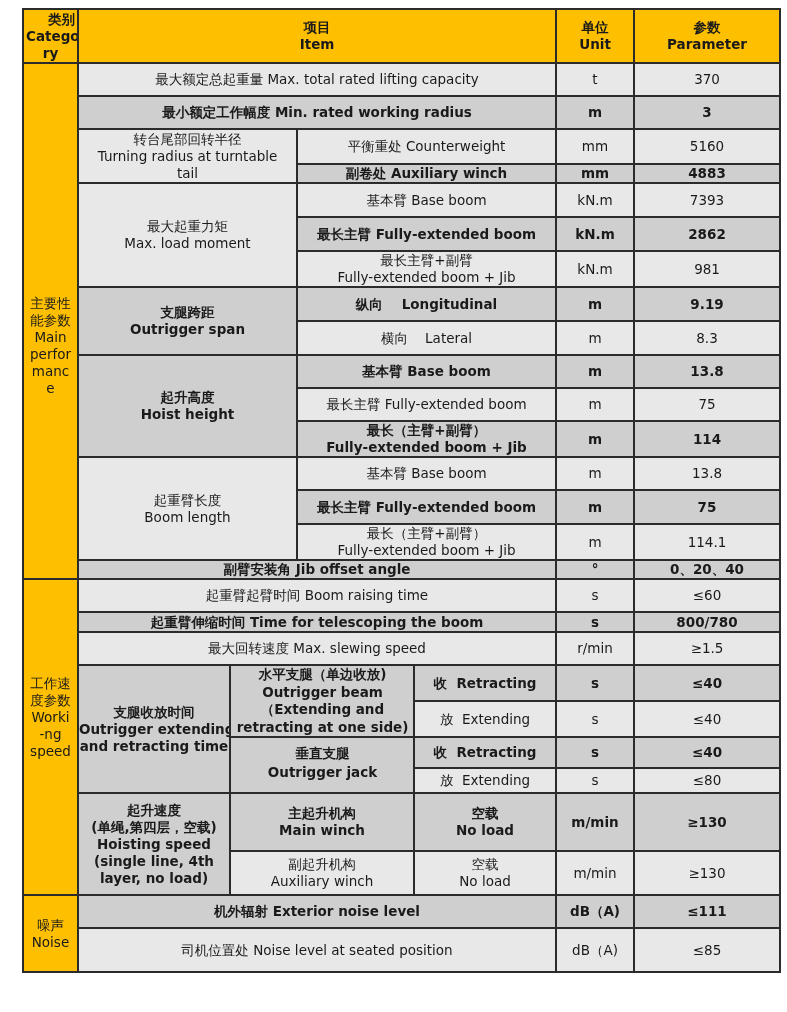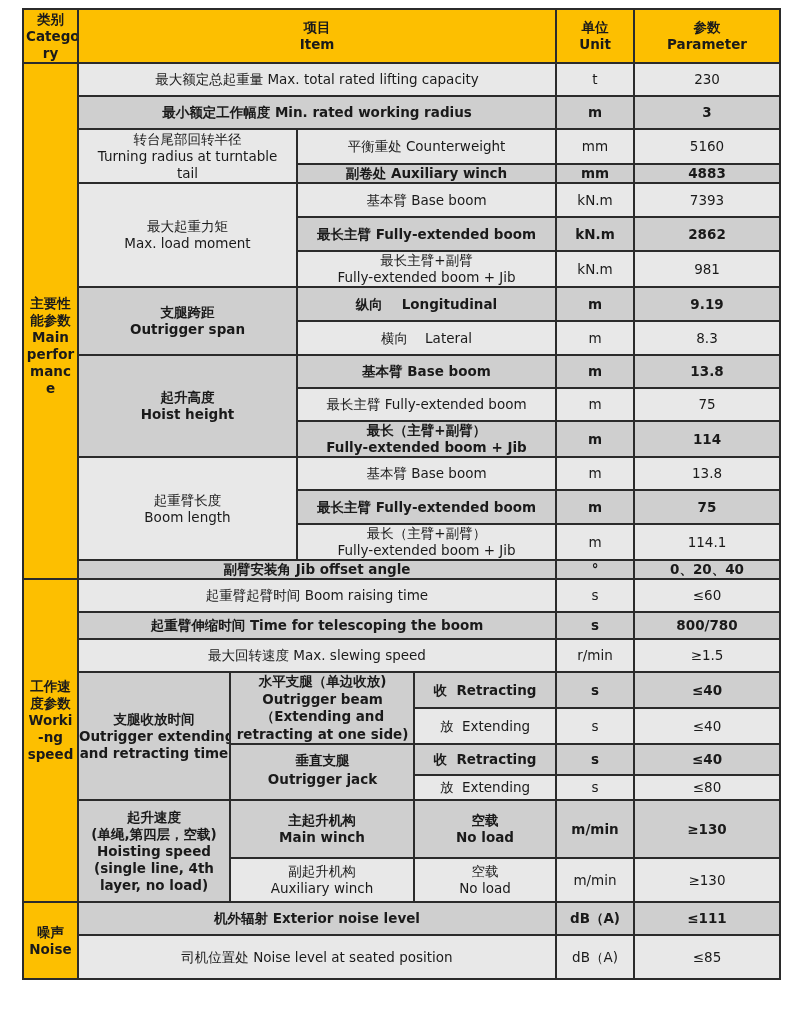--- a/index.html
+++ b/index.html
@@ -2,21 +2,21 @@
 <html><head>
 <meta charset="utf-8">
 <style>
   html, body { margin:0; padding:0; background:#ffffff; }
   body { width:787px; height:1012px; position:relative; overflow:hidden;
          font-family:"DejaVu Sans", "Liberation Sans", sans-serif; color:#1a1a1a; }
   table.spec { position:absolute; left:22px; top:8px; border-collapse:collapse; table-layout:fixed; width:757px; }
   table.spec td { border:2px solid #2b2b2b; padding:0 2px; text-align:center; vertical-align:middle;
                   font-size:13.5px; line-height:17px; overflow:hidden; }
   td.hdr { background:#fdbf00; font-weight:bold; font-size:13.5px; line-height:16px; color:#1a1a1a; }
-  td.cat { background:#fdbf00; font-weight:bold; font-size:13.5px; line-height:17.5px; padding:0 1px; word-break:break-all; }
+  td.cat { background:#fdbf00; font-weight:normal; font-size:13.5px; line-height:17.5px; padding:0 1px; word-break:break-all; }
   td.cat-top { vertical-align:top; text-align:right; }
   .l { background:#e8e8e8; }
   .d { background:#cfcfcf;font-weight:bold; }
   .left { text-align:center; padding-left:3px !important; }
   .line { display:block; white-space:nowrap; }
 </style>
 </head>
 <body>
 
 <table class="spec">
@@ -26,21 +26,21 @@
     <col style="width:67px">
     <col style="width:117px">
     <col style="width:142px">
     <col style="width:78px">
     <col style="width:146px">
   </colgroup>
 
   <tbody>
       <tr style="height:54px">
     <td class="hdr cat-top">
-      <span class="line" style="text-align:center">类别</span>
+      <span class="line" style="text-align:right">类别</span>
       <span class="line">Catego</span>
       <span class="line">ry</span>
     </td>
     <td class="hdr" colspan="4">
       <span class="line">项目</span>
       <span class="line">Item</span>
     </td>
     <td class="hdr">
       <span class="line">单位</span>
       <span class="line">Unit</span>
@@ -55,21 +55,21 @@
     <td class="cat" rowspan="16" style="padding-top:50px">
       <span class="line">主要性</span>
       <span class="line">能参数</span>
       <span class="line">Main</span>
       <span class="line">perfor</span>
       <span class="line">manc</span>
       <span class="line">e</span>
     </td>
     <td class="l" colspan="4">最大额定总起重量  Max. total rated lifting capacity</td>
     <td class="l">t</td>
-    <td class="l">230</td>
+    <td class="l">370</td>
   </tr>
   <tr style="height:33px">
     <td class="d" colspan="4">最小额定工作幅度  Min. rated working radius</td>
     <td class="d">m</td>
     <td class="d">3</td>
   </tr>
 
   <tr style="height:35px">
     <td class="l" colspan="2" rowspan="2">
       <span class="line">转台尾部回转半径</span>
@@ -181,21 +181,21 @@
       <span class="line">工作速</span>
       <span class="line">度参数</span>
       <span class="line">Worki</span>
       <span class="line">-ng</span>
       <span class="line">speed</span>
     </td>
     <td class="l" colspan="4">起重臂起臂时间  Boom raising time</td>
     <td class="l">s</td>
     <td class="l">≤60</td>
   </tr>
-  <tr style="height:27px">
+  <tr style="height:20px">
     <td class="d" colspan="4">起重臂伸缩时间  Time for telescoping the boom</td>
     <td class="d">s</td>
     <td class="d">800/780</td>
   </tr>
   <tr style="height:33px">
     <td class="l" colspan="4">最大回转速度  Max. slewing speed</td>
     <td class="l">r/min</td>
     <td class="l">≥1.5</td>
   </tr>
 

